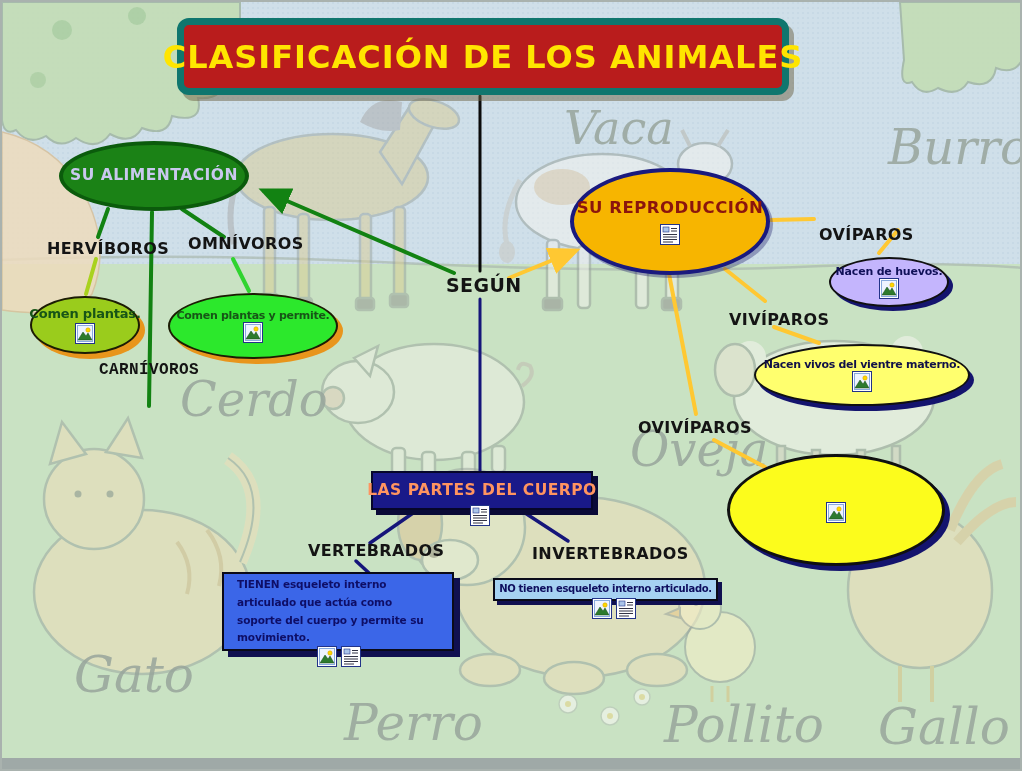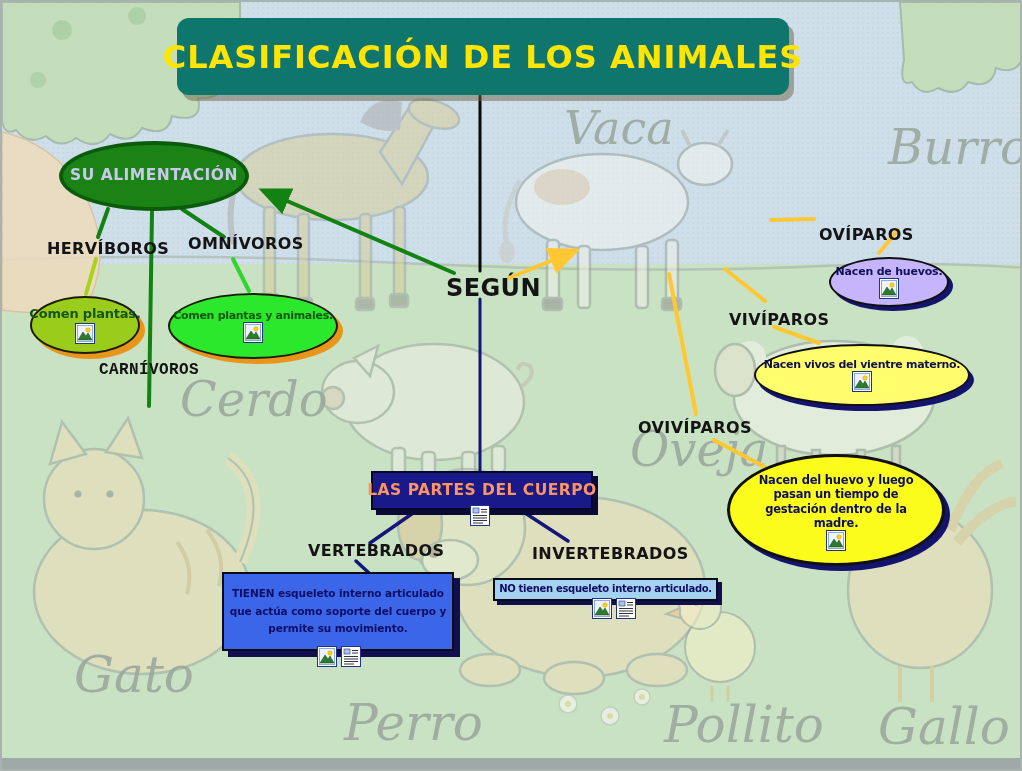--- a/index.html
+++ b/index.html
@@ -5,21 +5,21 @@
   html,body{margin:0;padding:0;background:#e8e8e8;}
   *{box-sizing:border-box;}
   .canvas{
     position:relative;width:1022px;height:771px;overflow:hidden;
     border:2px solid #a9b2ae;background:#cde5c8;
     font-family:"DejaVu Sans","Liberation Sans",sans-serif;
   }
   .scene{position:absolute;left:0;top:0;z-index:0;}
   .node{
     position:absolute;z-index:2;display:flex;flex-direction:column;
-    align-items:center;justify-content:center;text-align:center;
+    align-items:center;justify-content:center;text-align:left;
     font-weight:bold;line-height:1.25;
   }
   .ellipse{border-radius:50%;}
   
   .n-alim{
     left:57px;top:139px;width:190px;height:70px;
     background:#1B8216;border:4px solid #0B5B0C;
     color:#C9C9EE;font-size:15.5px;letter-spacing:.5px;
   }
   .n-repro{
@@ -70,41 +70,41 @@
   .n-partes{
     left:369px;top:469px;width:222px;height:39px;
     background:#191989;color:#FF9460;
     border:2px solid #06062a;box-shadow:5px 5px 0 #0A0A38;
     font-size:15.5px;letter-spacing:.5px;white-space:nowrap;
   }
   .n-tienen{
     left:220px;top:570px;width:232px;height:79px;
     background:#3B66E8;color:#0E0E66;
     border:2px solid #0a0a18;box-shadow:6px 6px 0 #101050;
-    font-size:10.5px;letter-spacing:-.1px;line-height:1.7;padding:4px 0;
+    font-size:10.5px;letter-spacing:-.1px;line-height:1.7;padding:4px 13px;
   }
   .n-notienen{
     left:491px;top:576px;width:225px;height:23px;
     background:#A6D2F2;color:#0E0E5E;
     border:2px solid #0a0a18;box-shadow:4px 4px 0 #101050;
     font-size:10px;letter-spacing:-.3px;white-space:nowrap;
   }
   
   .lbl{
     position:absolute;z-index:2;font-weight:600;color:#141414;
     font-size:16px;letter-spacing:.4px;white-space:nowrap;
   }
-  .lbl-segun{font-size:24px;}
+  .lbl-segun{font-size:19px;}
   
   .icon{display:inline-flex;z-index:3;line-height:0;}
   .icon-float{position:absolute;}
   .icon-row{position:absolute;z-index:3;display:flex;gap:4px;}
   .title{
     position:absolute;left:175px;top:16px;width:612px;height:77px;z-index:2;
-    background:#0f766e;border:7px solid #0f766e;border-radius:12px;
+    background:#b91c1c;border:7px solid #0f766e;border-radius:12px;
     box-shadow:5px 6px 0 rgba(110,100,70,.5);
     display:flex;align-items:center;justify-content:center;
     color:#FFE500;font-weight:bold;font-size:32px;letter-spacing:1px;
     white-space:nowrap;
   }
   .bottom-band{position:absolute;left:0;top:756px;width:1022px;height:15px;background:#9FA9A7;z-index:1;}
 </style>
 </head>
 <body>
 
@@ -284,20 +284,35 @@
       <line x1="354" y1="559" x2="367" y2="571" stroke="#15157A" stroke-width="3.5"></line>
     </g>
   </svg>
 
   <div class="title">CLASIFICACIÓN DE LOS ANIMALES</div>
 
   <div class="node ellipse n-alim">
     <span>SU ALIMENTACIÓN</span>
   </div>
 
+  <div class="node ellipse n-repro">
+    <span>SU REPRODUCCIÓN</span>
+    <span class="icon doc" style="margin-top:5px;">
+        <svg width="20" height="21" viewBox="0 0 20 21">
+          <rect x="0.5" y="0.5" width="19" height="20" fill="#ffffff" stroke="#223388"></rect>
+          <rect x="3" y="3" width="6" height="5" fill="#aac4e8" stroke="#223388" stroke-width="0.6"></rect>
+          <line x1="11" y1="4.5" x2="17" y2="4.5" stroke="#333344" stroke-width="1"></line>
+          <line x1="11" y1="7" x2="17" y2="7" stroke="#333344" stroke-width="1"></line>
+          <line x1="3" y1="10.5" x2="17" y2="10.5" stroke="#333344" stroke-width="1"></line>
+          <line x1="3" y1="13" x2="17" y2="13" stroke="#333344" stroke-width="1"></line>
+          <line x1="3" y1="15.5" x2="17" y2="15.5" stroke="#333344" stroke-width="1"></line>
+          <line x1="3" y1="18" x2="13" y2="18" stroke="#333344" stroke-width="1"></line>
+        </svg>
+      </span>
+  </div>
 
   <div class="lbl" style="left:45px;top:237px;">HERVÍBOROS</div>
   <div class="lbl" style="left:186px;top:232px;text-align:right;">OMNÍVOROS</div>
   <div class="lbl" style="left:97px;top:359px;font-family:Liberation Mono, monospace;">CARNÍVOROS</div>
   <div class="lbl lbl-segun" style="left:444px;top:272px;">SEGÚN</div>
   <div class="lbl" style="left:817px;top:205px;margin-top:18px;">OVÍPAROS</div>
   <div class="lbl" style="left:727px;top:302px;margin-top:6px;">VIVÍPAROS</div>
   <div class="lbl" style="left:636px;top:416px;">OVIVÍPAROS</div>
   <div class="lbl" style="left:306px;top:539px;">VERTEBRADOS</div>
   <div class="lbl" style="left:530px;top:542px;">INVERTEBRADOS</div>
@@ -307,21 +322,21 @@
     <span class="icon pic">
         <svg width="20" height="21" viewBox="0 0 20 21">
           <rect x="0.5" y="0.5" width="19" height="20" fill="#ffffff" stroke="#223388"></rect>
           <rect x="2.5" y="2.5" width="15" height="16" fill="#eef4ff" stroke="#88aadd"></rect>
           <circle cx="13" cy="7" r="2.2" fill="#ffd800" stroke="#cc9900" stroke-width="0.5"></circle>
           <path d="M3 17 L8 9 L11 13 L13 10 L17 17 Z" fill="#2d7a2d" stroke="#184a18" stroke-width="0.5"></path>
         </svg>
       </span>
   </div>
   <div class="node ellipse n-plantasanim">
-    <span>Comen plantas y animales.</span>
+    <span>Comen plantas y permite.</span>
     <span class="icon pic">
         <svg width="20" height="21" viewBox="0 0 20 21">
           <rect x="0.5" y="0.5" width="19" height="20" fill="#ffffff" stroke="#223388"></rect>
           <rect x="2.5" y="2.5" width="15" height="16" fill="#eef4ff" stroke="#88aadd"></rect>
           <circle cx="13" cy="7" r="2.2" fill="#ffd800" stroke="#cc9900" stroke-width="0.5"></circle>
           <path d="M3 17 L8 9 L11 13 L13 10 L17 17 Z" fill="#2d7a2d" stroke="#184a18" stroke-width="0.5"></path>
         </svg>
       </span>
   </div>
 
@@ -341,21 +356,20 @@
     <span class="icon pic">
         <svg width="20" height="21" viewBox="0 0 20 21">
           <rect x="0.5" y="0.5" width="19" height="20" fill="#ffffff" stroke="#223388"></rect>
           <rect x="2.5" y="2.5" width="15" height="16" fill="#eef4ff" stroke="#88aadd"></rect>
           <circle cx="13" cy="7" r="2.2" fill="#ffd800" stroke="#cc9900" stroke-width="0.5"></circle>
           <path d="M3 17 L8 9 L11 13 L13 10 L17 17 Z" fill="#2d7a2d" stroke="#184a18" stroke-width="0.5"></path>
         </svg>
       </span>
   </div>
   <div class="node ellipse n-gestacion">
-    <span>Nacen del huevo y luego pasan un tiempo de gestación dentro de la madre.</span>
     <span class="icon pic">
         <svg width="20" height="21" viewBox="0 0 20 21">
           <rect x="0.5" y="0.5" width="19" height="20" fill="#ffffff" stroke="#223388"></rect>
           <rect x="2.5" y="2.5" width="15" height="16" fill="#eef4ff" stroke="#88aadd"></rect>
           <circle cx="13" cy="7" r="2.2" fill="#ffd800" stroke="#cc9900" stroke-width="0.5"></circle>
           <path d="M3 17 L8 9 L11 13 L13 10 L17 17 Z" fill="#2d7a2d" stroke="#184a18" stroke-width="0.5"></path>
         </svg>
       </span>
   </div>
 

